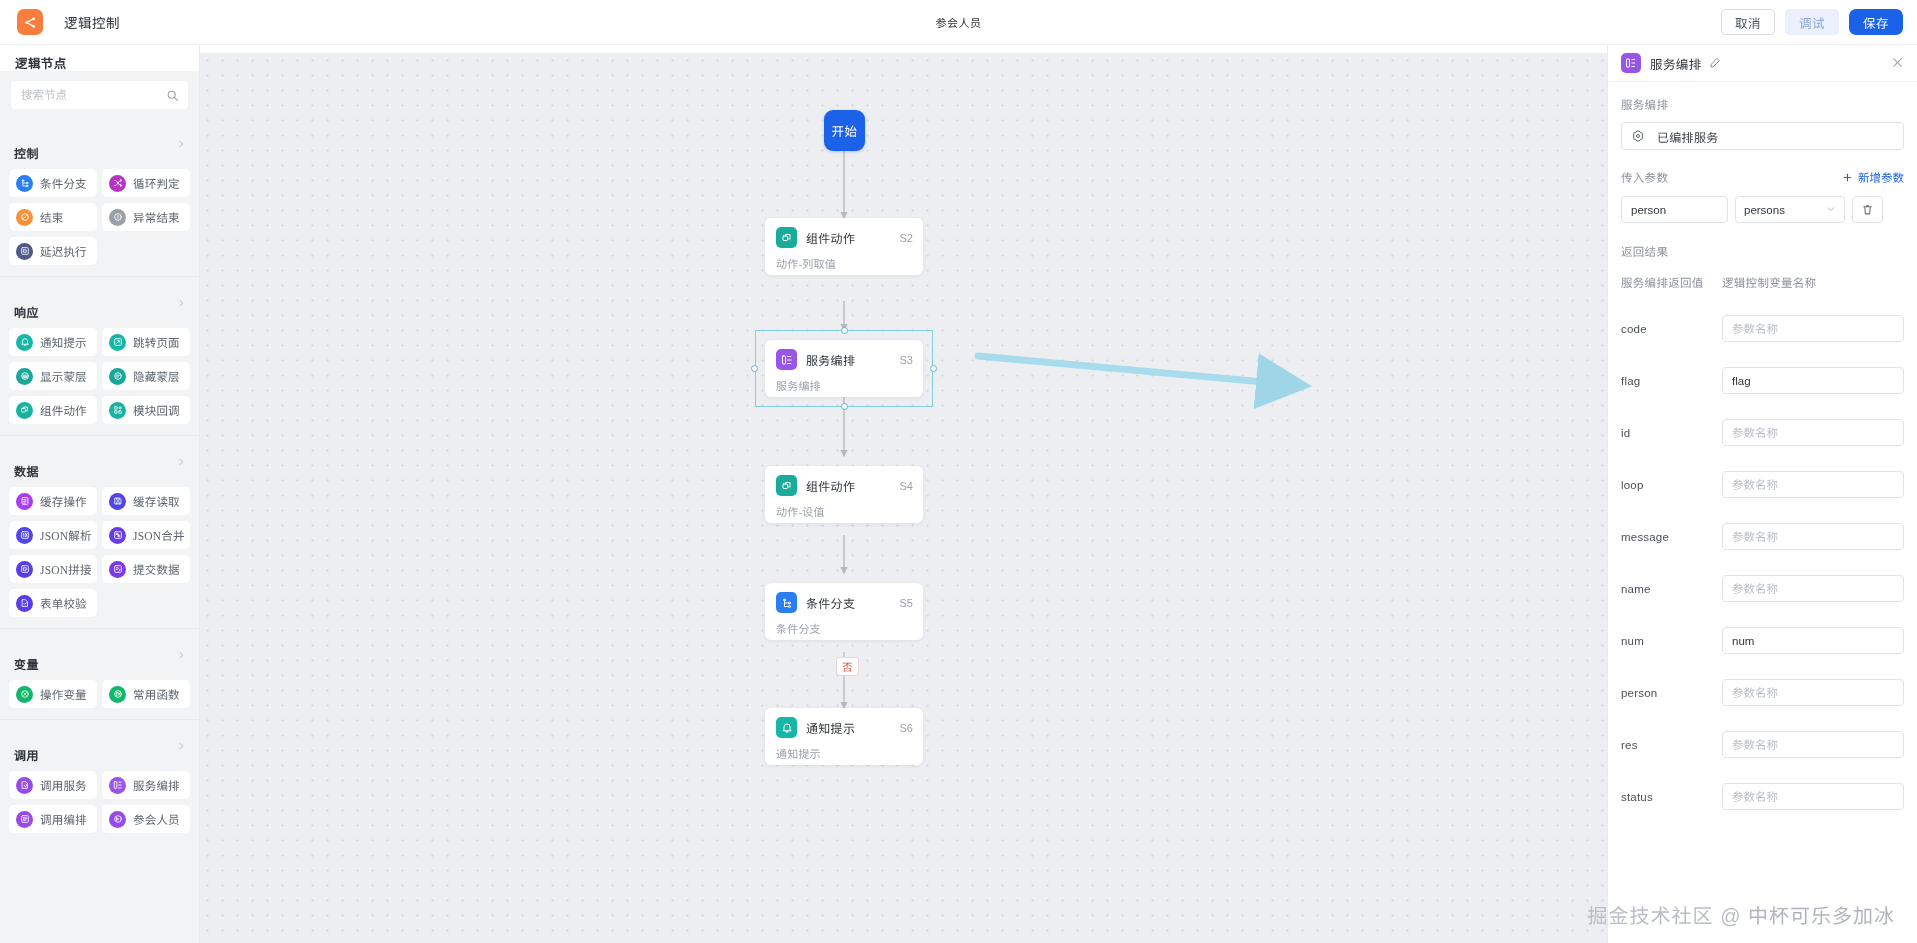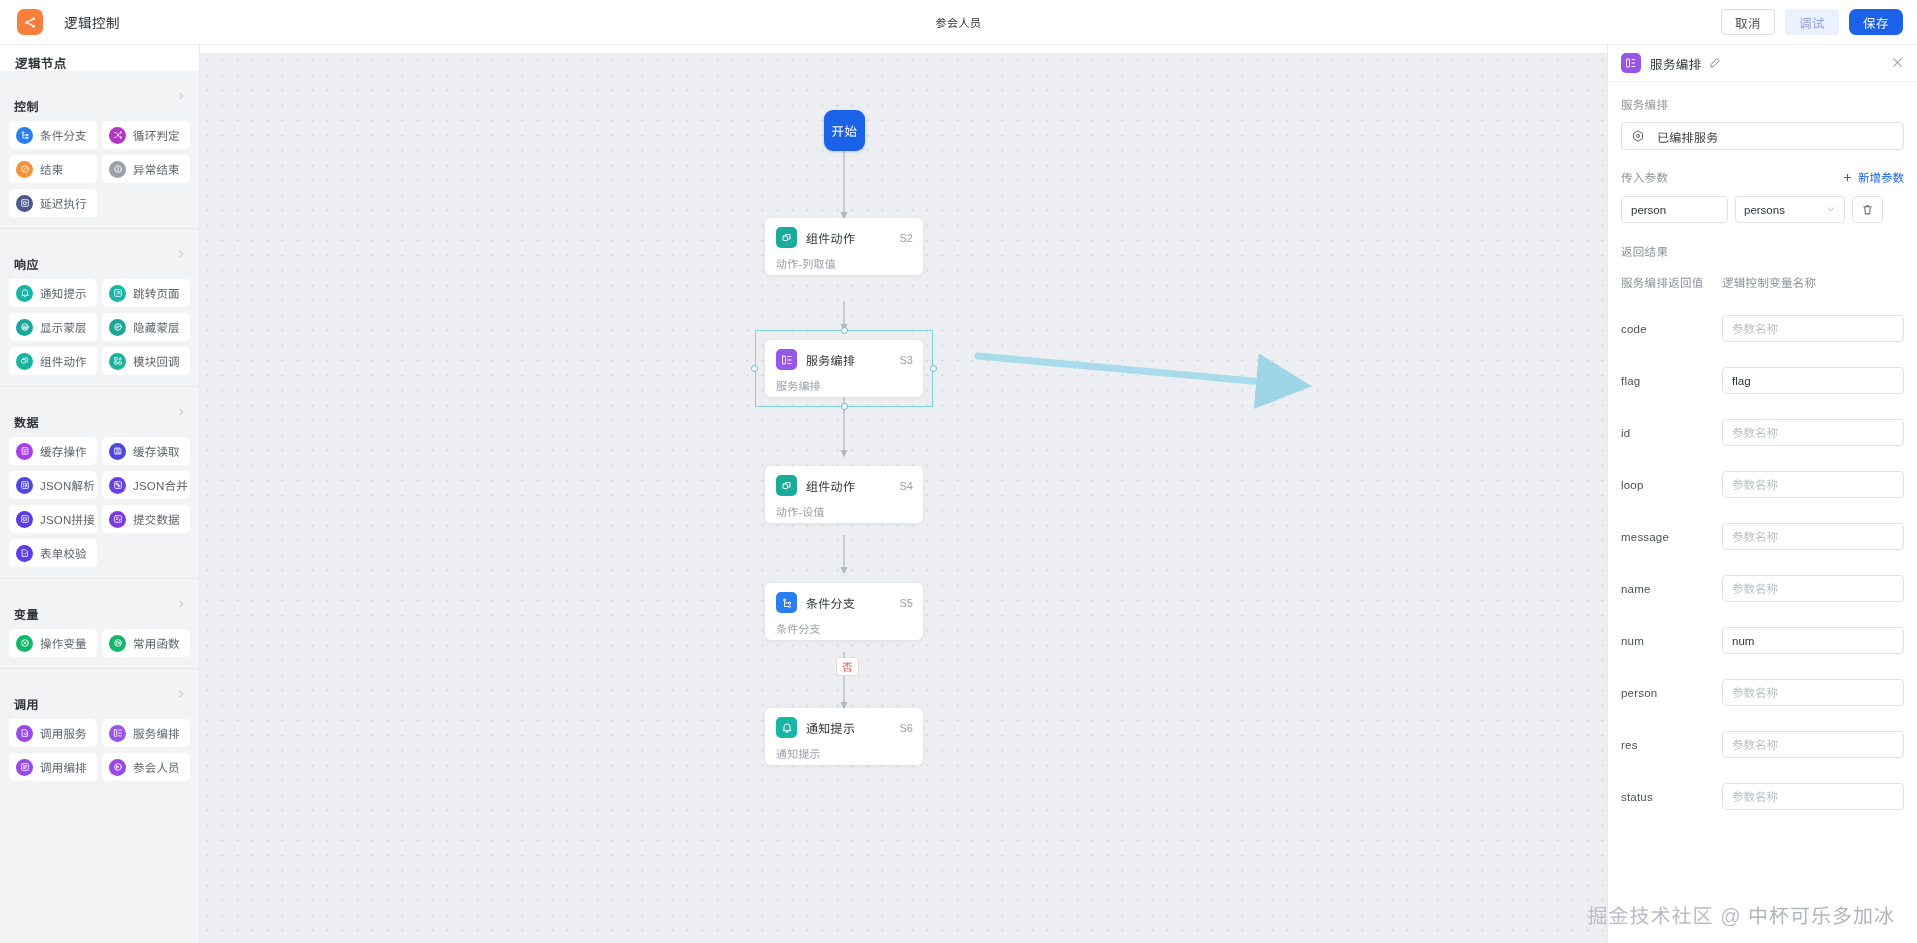--- a/index.html
+++ b/index.html
@@ -42,21 +42,21 @@
     cursor: pointer; letter-spacing: .5px; user-select: none; border: 1px solid transparent;
   }
   .btn-cancel { background: #fff; border-color: #d9dee5; color: #4c5560; }
   .btn-debug  { background: #eaf0fd; color: #8fa5d4; }
   .btn-save   { background: #1b62e8; color: #fff; border-radius: 7px; }
 
   
   .sidebar {
     position: absolute; top: 45px; left: 0; width: 200px; height: 898px;
     background: #f2f3f5; border-right: 1px solid #e8eaed;
-    overflow: hidden; z-index: 20;
+    overflow: hidden; z-index: 20; font-family: Liberation Serif, serif;
   }
   .sidebar-header {
     height: 26px; padding: 8px 0 0 15px; font-size: 12.5px;
     font-weight: 700; color: #2f353b; background: #fff;
     letter-spacing: .4px;
   }
   .search-wrap { padding: 10px 11px 9px 11px; background: #f2f3f5; }
   .search-box {
     position: relative; height: 28px; background: #fff; border-radius: 4px;
     display: flex; align-items: center;
@@ -225,20 +225,31 @@
     <div class="center-title">参会人员</div>
     <div class="topbar-actions">
       <div class="btn btn-cancel">取消</div>
       <div class="btn btn-debug">调试</div>
       <div class="btn btn-save">保存</div>
     </div>
   </div>
 
   <div class="sidebar">
     <div class="sidebar-header">逻辑节点</div>
+    <div class="search-wrap">
+      <div class="search-box">
+        <input type="text" placeholder="搜索节点" style="">
+        <span class="search-ico">
+          <svg width="13" height="13" viewBox="0 0 24 24" fill="none" stroke="#9aa1aa" stroke-width="2" stroke-linecap="round">
+            <circle cx="10.5" cy="10.5" r="6.5"></circle>
+              <line x1="15.5" y1="15.5" x2="21" y2="21"></line>
+          </svg>
+        </span>
+      </div>
+    </div>
     <div id="sidebar-sections">
         <div class="sec">
           <div class="sec-head">
             <span class="sec-title">控制</span>
             <span class="chev"><svg width="10" height="10" viewBox="0 0 24 24" fill="none" stroke="#b6bbc3" stroke-width="2.4" stroke-linecap="round">
                 <polyline points="9 5 16 12 9 19"></polyline>
               </svg></span>
           </div>
           <div class="grid">
             <div class="node-chip">

